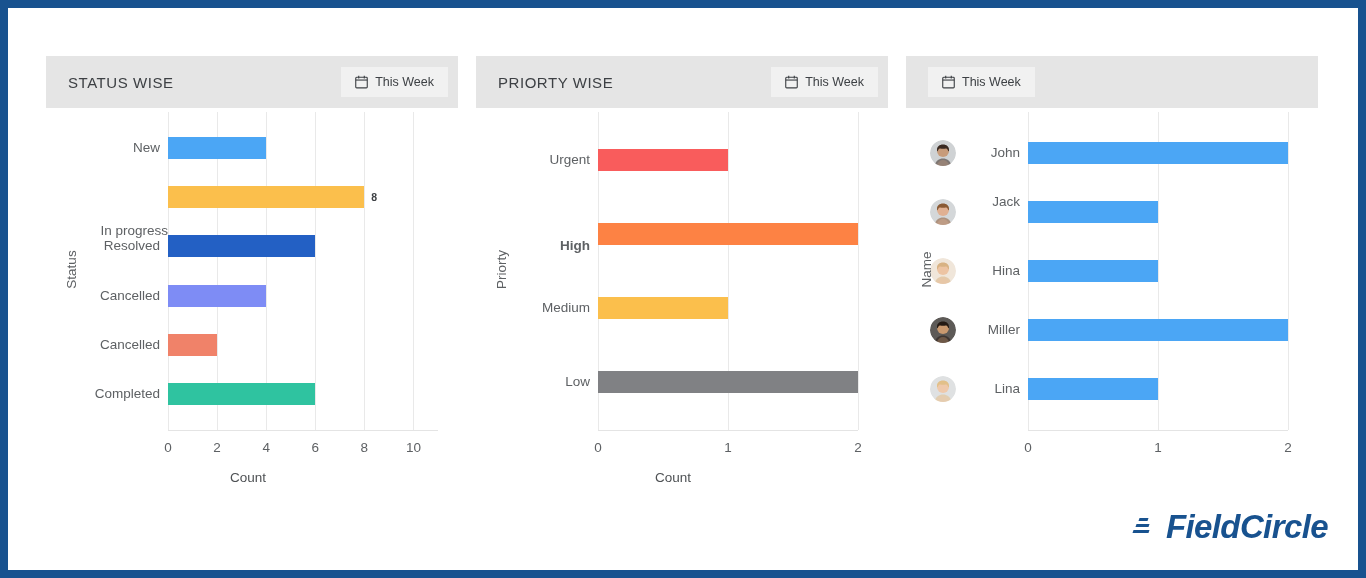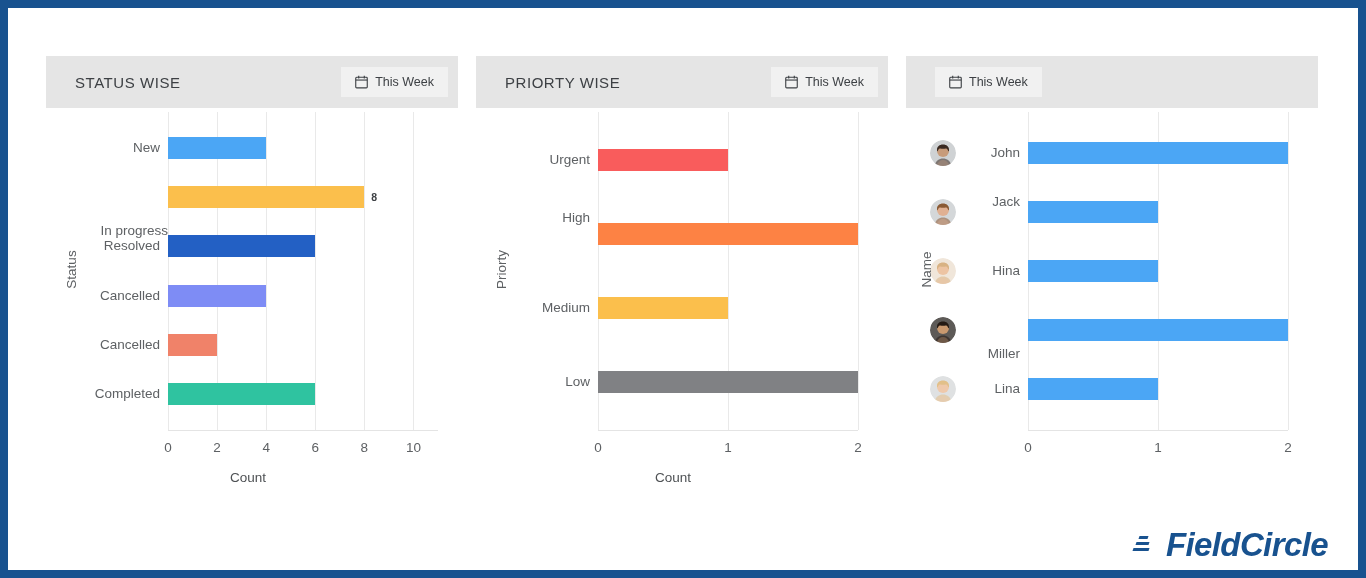--- a/index.html
+++ b/index.html
@@ -36,21 +36,21 @@
     width: 412px;
     position: relative;
   }
 
   .panel-header {
     height: 52px;
     background: #e5e5e5;
     display: flex;
     align-items: center;
     justify-content: space-between;
-    padding: 0 10px 0 29px;
+    padding: 0 10px 0 22px;
   }
 
   .panel-title {
     font-size: 15px;
     letter-spacing: 0.55px;
     color: #3d4044;
     font-weight: 400;
     white-space: nowrap;
   }
 
@@ -152,21 +152,21 @@
     height: 26px;
     border-radius: 50%;
     overflow: hidden;
   }
   .avatar svg { display: block; width: 26px; height: 26px; }
 
   
   #logo {
     position: absolute;
     right: 30px;
-    bottom: 6px;
+    bottom: 24px;
     display: flex;
     align-items: center;
     gap: 17px;
   }
   #logo .speed {
     display: flex;
     flex-direction: column;
     gap: 3px;
     padding-bottom: 4px;
   }
@@ -260,21 +260,21 @@
         </button>
       </div>
       <div class="chart-body">
         <div class="plot" id="plot1">
             <div class="gridline" style="left:122px;height:318px;top:4px;"></div>
             <div class="gridline" style="left:252px;height:318px;top:4px;"></div>
             <div class="gridline" style="left:382px;height:318px;top:4px;"></div>
             <div class="axis-bottom" style="left:122px;width:260px;top:322px;"></div>
             <div class="cat-label" style="right:298px;top:41px;">Urgent</div>
             <div class="bar" style="left:122px;top:41px;width:130px;background:#f95c5c;"></div>
-            <div class="cat-label" style="right:298px;top:99px;">High</div>
+            <div class="cat-label" style="right:298px;top:127px;font-weight:bold;">High</div>
             <div class="bar" style="left:122px;top:115px;width:260px;background:#fd8244;"></div>
             <div class="cat-label" style="right:298px;top:189px;">Medium</div>
             <div class="bar" style="left:122px;top:189px;width:130px;background:#fbbf4c;"></div>
             <div class="cat-label" style="right:298px;top:263px;">Low</div>
             <div class="bar" style="left:122px;top:263px;width:260px;background:#808184;"></div>
             <div class="tick" style="left:122px;top:332px;">0</div>
             <div class="tick" style="left:252px;top:332px;">1</div>
             <div class="tick" style="left:382px;top:332px;">2</div>
             <div class="x-title" style="top:362px;left:12px;width:370px;">Count</div>
             <div class="y-title" style="left:6px;top:154px;">Priorty</div>
@@ -337,21 +337,21 @@
             <div class="bar" style="left:122px;top:152px;width:130px;background:#4ba6f5;"></div>
             <div class="avatar" style="left:24px;top:209.20000000000002px;">
               <svg viewBox="0 0 26 26">
                 <circle cx="13" cy="13" r="13" fill="#5d5a57"></circle>
                 <circle cx="13" cy="11" r="6" fill="#c9996f"></circle>
                 <path d="M13 4.5c3.6 0 6 2.1 6 5.2 0 .9-.3 1.6-.6 1.6-.5 0-.3-2-1.6-2.6-1.2-.6-2.4.1-3.8.1s-2.6-.7-3.8-.1C7.9 9.3 8.1 11.3 7.6 11.3c-.3 0-.6-.7-.6-1.6C7 6.6 9.4 4.5 13 4.5z" fill="#241a14"></path>
                 <path d="M4.5 26c1-5 4.6-7.4 8.5-7.4s7.5 2.4 8.5 7.4z" fill="#241a14" opacity="0.55"></path>
                 <path d="M6.6 26c1.1-4 3.7-5.9 6.4-5.9s5.3 1.9 6.4 5.9z" fill="#c9996f" opacity="0.35"></path>
               </svg>
             </div>
-            <div class="cat-label" style="right:298px;top:211.20000000000002px;margin-top:24px;">Miller</div>
+            <div class="cat-label" style="right:298px;top:211.20000000000002px;">Miller</div>
             <div class="bar" style="left:122px;top:211.20000000000002px;width:260px;background:#4ba6f5;"></div>
             <div class="avatar" style="left:24px;top:268.40000000000003px;">
               <svg viewBox="0 0 26 26">
                 <circle cx="13" cy="13" r="13" fill="#dfe1e2"></circle>
                 <circle cx="13" cy="11" r="6" fill="#efc9ab"></circle>
                 <path d="M13 4.5c3.6 0 6 2.1 6 5.2 0 .9-.3 1.6-.6 1.6-.5 0-.3-2-1.6-2.6-1.2-.6-2.4.1-3.8.1s-2.6-.7-3.8-.1C7.9 9.3 8.1 11.3 7.6 11.3c-.3 0-.6-.7-.6-1.6C7 6.6 9.4 4.5 13 4.5z" fill="#e2c089"></path>
                 <path d="M4.5 26c1-5 4.6-7.4 8.5-7.4s7.5 2.4 8.5 7.4z" fill="#e2c089" opacity="0.55"></path>
                 <path d="M6.6 26c1.1-4 3.7-5.9 6.4-5.9s5.3 1.9 6.4 5.9z" fill="#efc9ab" opacity="0.35"></path>
               </svg>
             </div>

